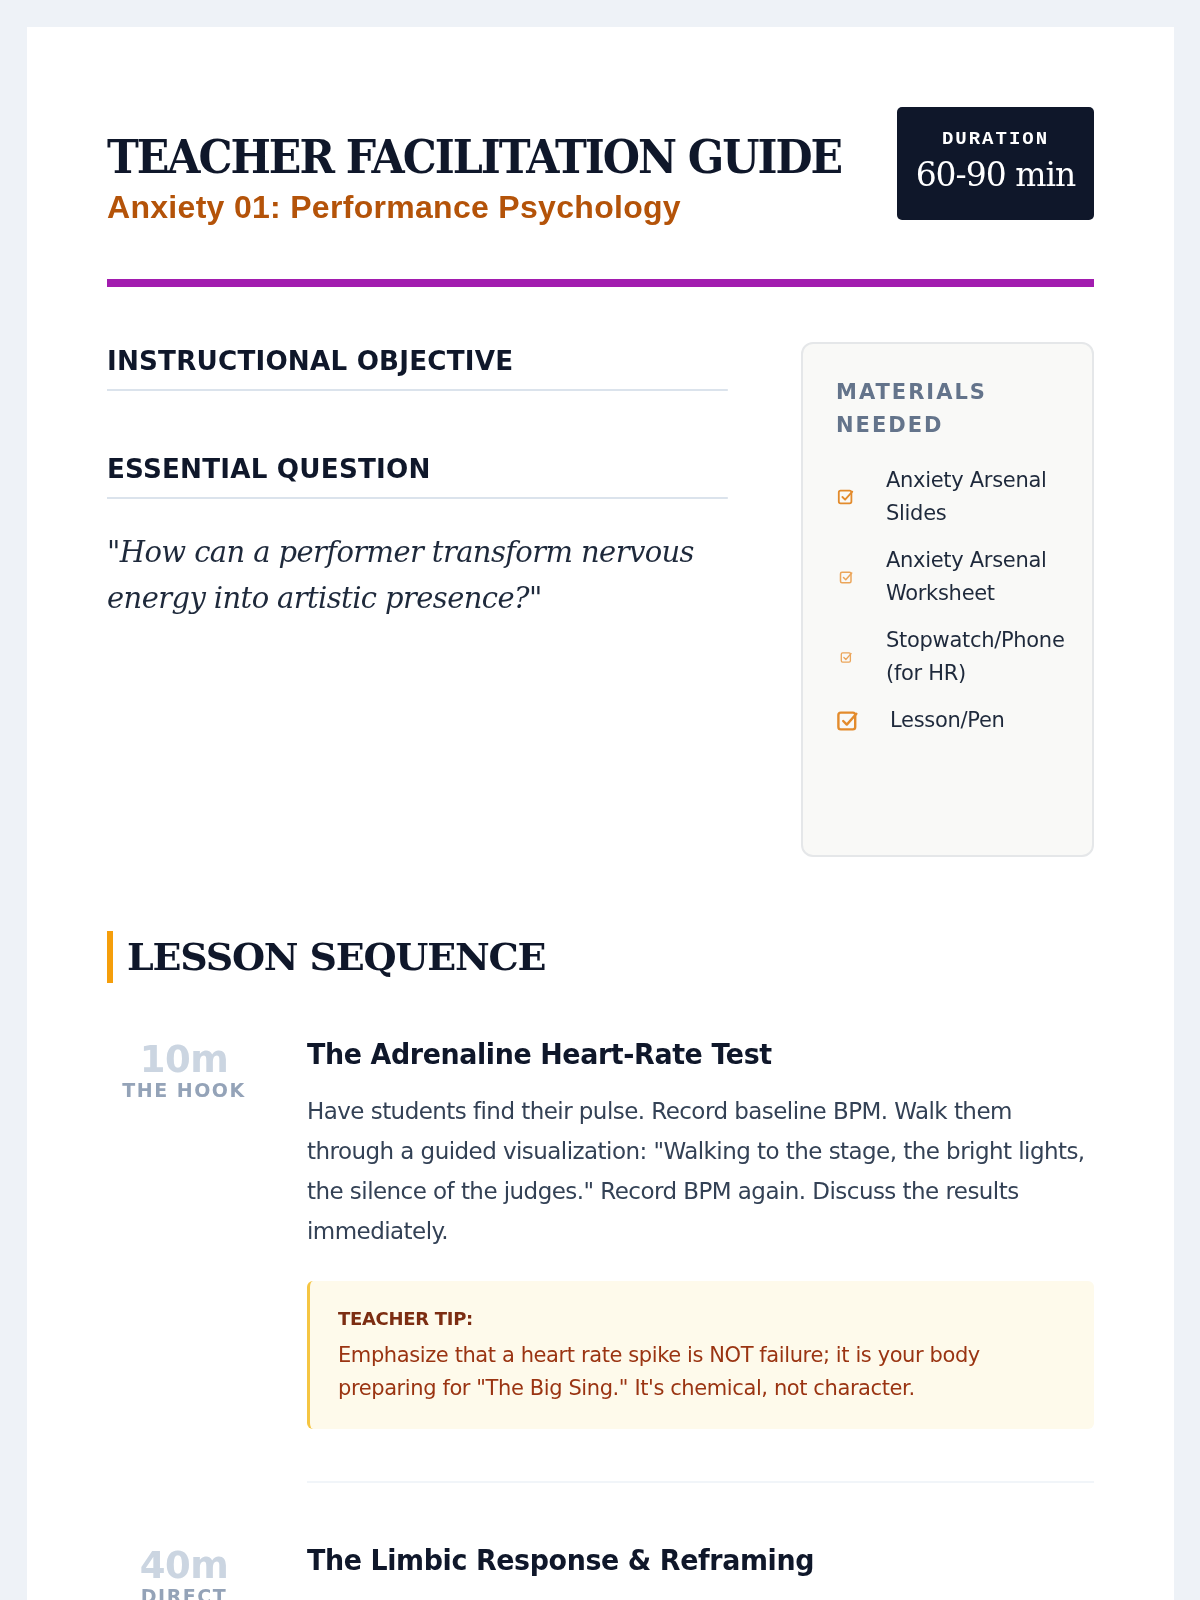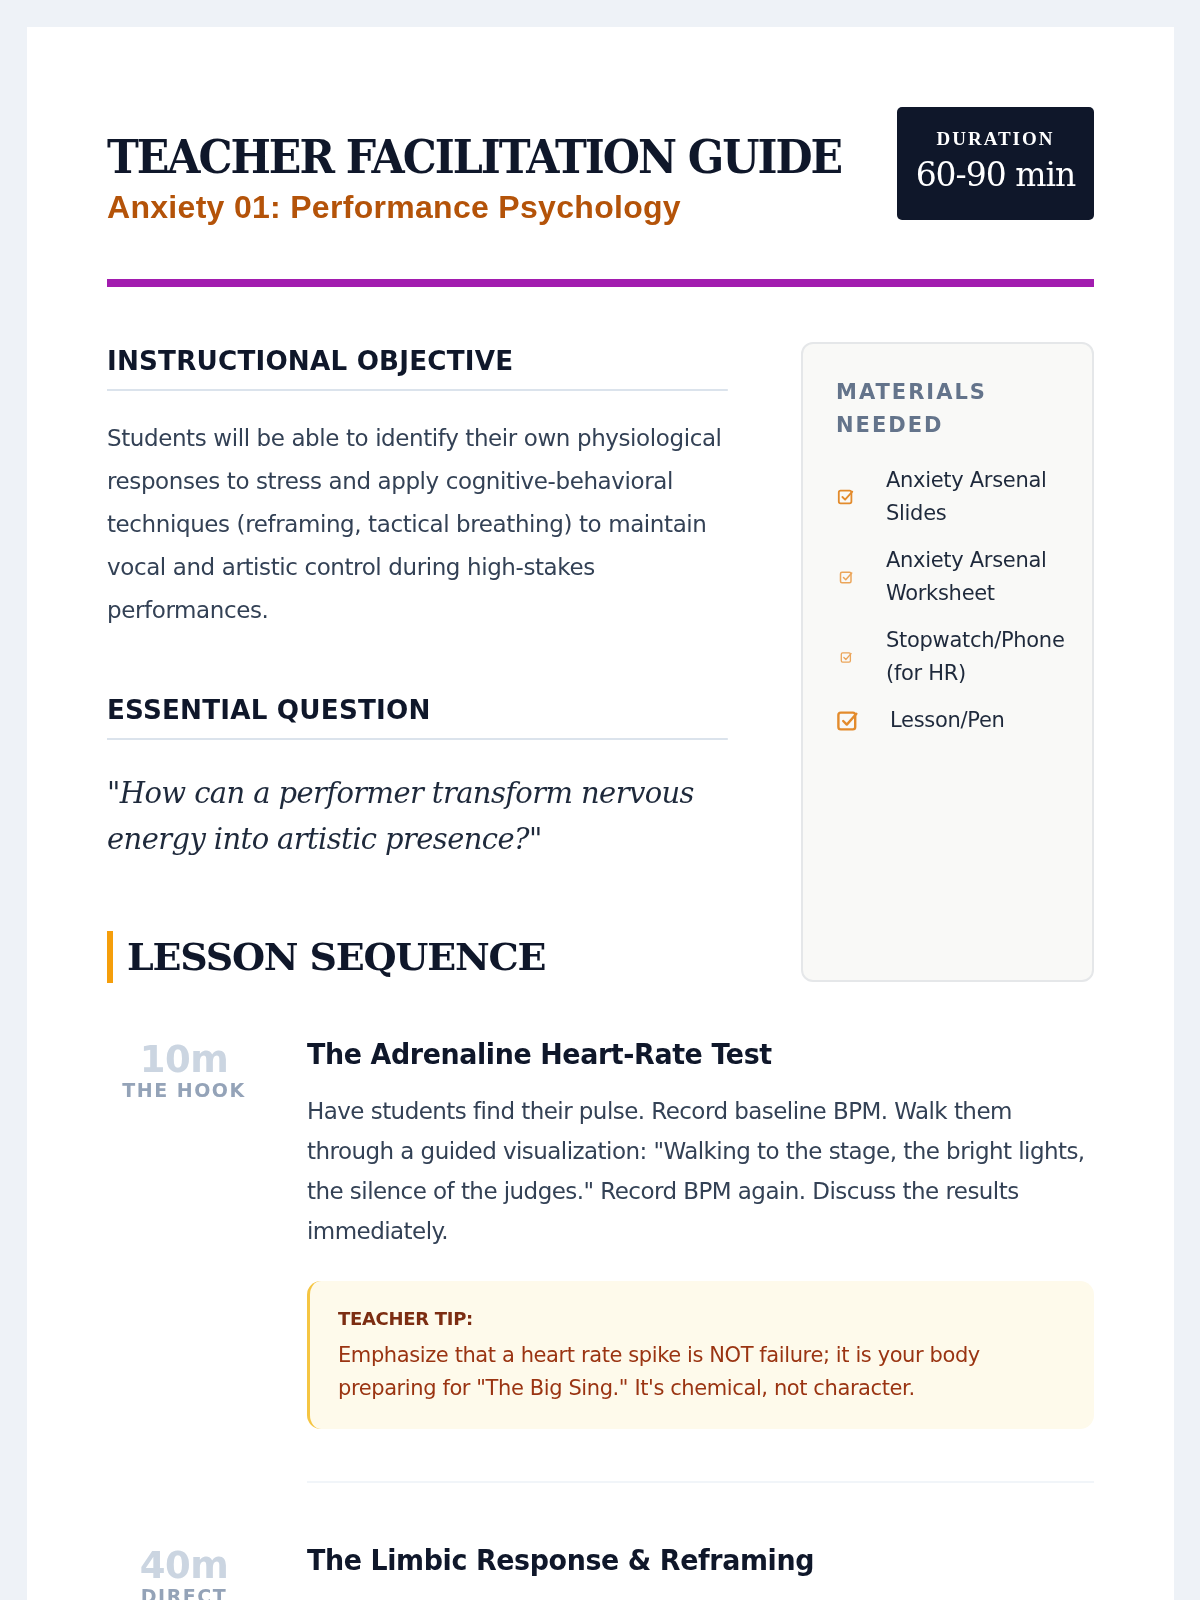--- a/index.html
+++ b/index.html
@@ -52,21 +52,21 @@
       top: 80px;
       width: 197px;
       height: 113px;
       background: #0f172a;
       border-radius: 5px;
       text-align: center;
       color: #ffffff;
     }
     .duration-label {
       margin-top: 20px;
-      font-family: Liberation Serif, serif;
+      font-family: Liberation Mono, monospace;
       font-weight: 700;
       font-size: 19px;
       letter-spacing: 2px;
       line-height: 24px;
     }
     .duration-value {
       margin-top: 4px;
       font-family: "DejaVu Serif", "Liberation Serif", serif;
       font-size: 33px;
       letter-spacing: -1px;
@@ -111,21 +111,21 @@
       font-size: 29px;
       line-height: 46px;
       color: #1e293b;
       letter-spacing: -0.6px;
     }
     .materials {
       position: absolute;
       right: 0;
       top: 55px;
       width: 293px;
-      height: 640px;
+      height: 515px;
       background: #f9f9f7;
       border: 2px solid #e5e7e9;
       border-radius: 12px;
       padding: 32px 20px 20px 33px;
     }
     .materials-title {
       font-family: "DejaVu Sans", sans-serif;
       font-weight: 700;
       font-size: 21px;
       letter-spacing: 2px;
@@ -216,21 +216,21 @@
       font-family: "DejaVu Sans", sans-serif;
       font-size: 23px;
       line-height: 40px;
       color: #334155;
       letter-spacing: -0.55px;
     }
     .tip-box {
       margin-top: 30px;
       background: #fefaeb;
       border-left: 3px solid #f5c542;
-      border-radius: 14px;
+      border-radius: 6px;
       padding: 26px 28px 24px 28px;
     }
     .tip-label {
       font-family: "DejaVu Sans", sans-serif;
       font-weight: 700;
       font-size: 18px;
       line-height: 24px;
       color: #7c2d12;
       letter-spacing: -0.3px;
     }
@@ -260,21 +260,20 @@
     <div class="subtitle">Anxiety 01: Performance Psychology</div>
     <div class="duration-box">
       <div class="duration-label">DURATION</div>
       <div class="duration-value">60-90 min</div>
     </div>
   </div>
 
   <div class="top-section">
     <div class="left-col">
       <div class="section-heading">INSTRUCTIONAL OBJECTIVE</div>
-      <div class="objective-text">Students will be able to identify their own physiological responses to stress and apply cognitive-behavioral techniques (reframing, tactical breathing) to maintain vocal and artistic control during high-stakes performances.</div>
 
       <div class="section-heading eq-heading">ESSENTIAL QUESTION</div>
       <div class="eq-text">"How can a performer transform nervous energy into artistic presence?"</div>
     </div>
 
     <div class="materials">
       <div class="materials-title">MATERIALS NEEDED</div>
 
       <div class="mat-item">
         <span class="mat-icon">

